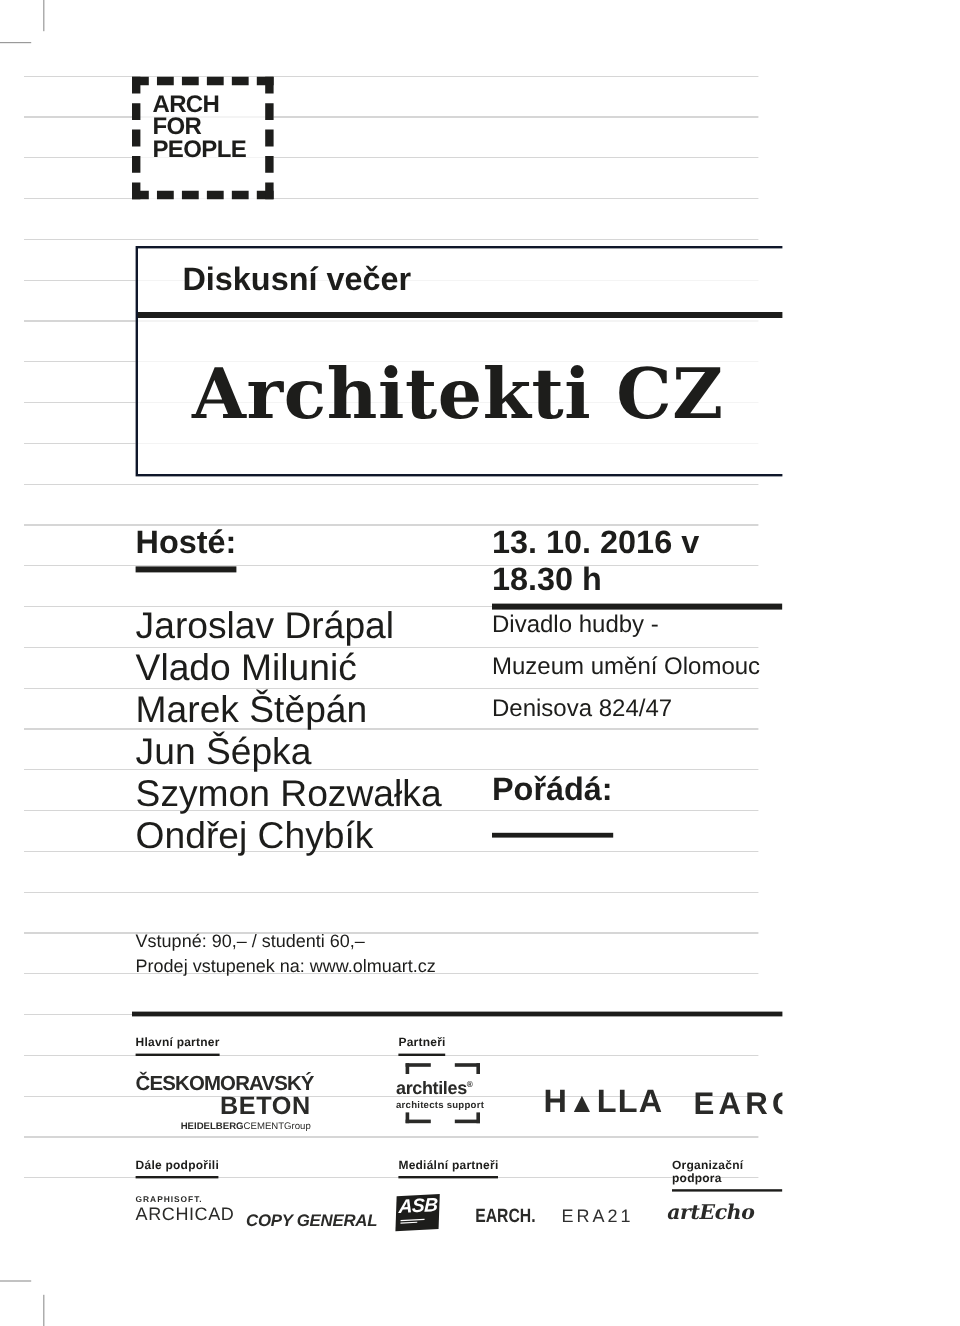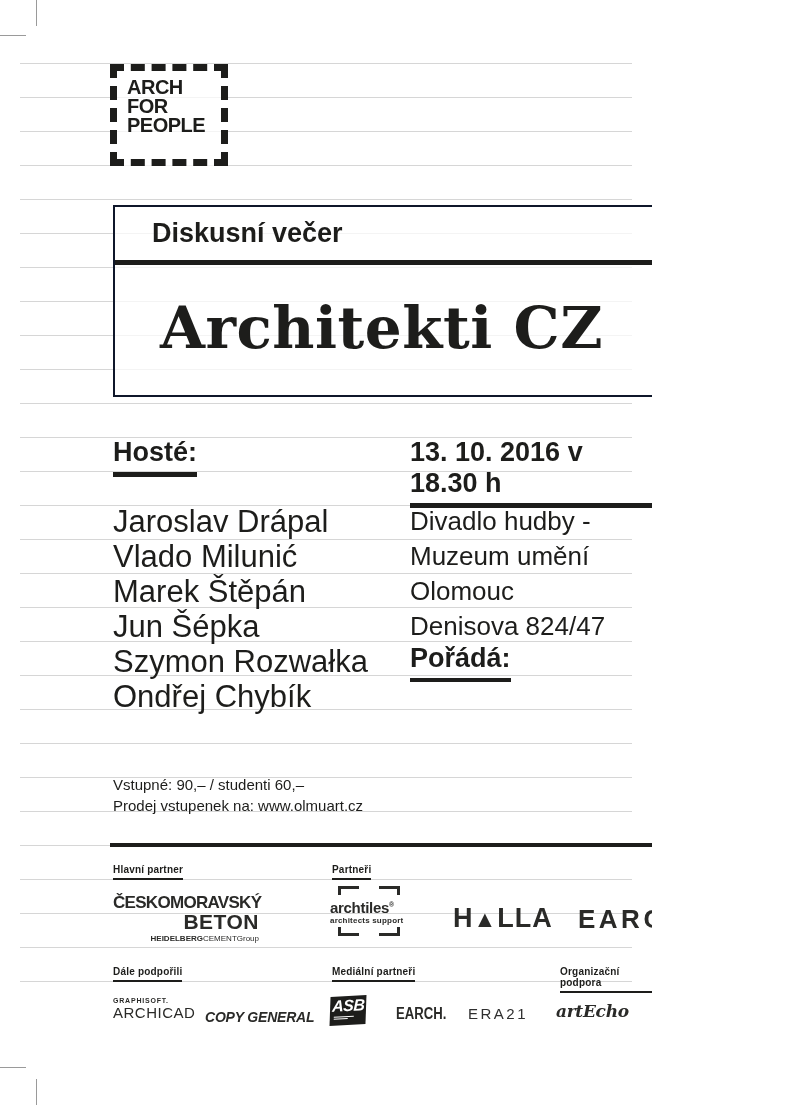--- a/index.html
+++ b/index.html
@@ -20,25 +20,25 @@
   .afp-text{padding:7px 0 0 10px;font-weight:bold;font-size:20px;line-height:19px;letter-spacing:-0.5px;}
 
   
   .title-box{left:113px;top:205px;width:567px;height:188px;border:2px solid #0f172a;background:rgba(255,255,255,.72);}
   .subtitle-row{height:53px;border-bottom:5px solid #1d1d1b;display:flex;align-items:center;
     padding-left:37px;font-weight:bold;font-size:27px;}
   .title-row{height:125px;display:flex;align-items:center;padding-left:45px;
     font-family:"DejaVu Serif",serif;font-weight:bold;font-size:58px;letter-spacing:0.5px;}
 
   .ul-thick{display:inline-block;border-bottom:5px solid #1d1d1b;padding-bottom:4px;}
-  .ul-med{display:inline-block;border-bottom:4px solid #1d1d1b;padding-bottom:4px;}
+  .ul-med{display:inline-block;border-bottom:4px solid #1d1d1b;padding-bottom:20px;}
   .hdr{font-weight:bold;font-size:27px;}
 
   .guests{left:113px;top:504px;font-size:31px;line-height:35px;}
-  .venue{left:410px;top:504px;font-size:26px;line-height:35px;}
+  .venue{left:410px;top:504px;font-size:20px;line-height:35px;}
   .organizer{left:410px;top:714px;font-size:22px;}
   .organizer .suffix{font-size:14px;}
 
   .tickets{left:113px;top:774px;font-size:15px;line-height:21px;}
 
   .separator{left:110px;top:843px;width:580px;height:4px;background:#1d1d1b;}
 
   .plabel{position:absolute;font-size:10px;font-weight:bold;border-bottom:2px solid #1d1d1b;
     padding-bottom:3px;letter-spacing:0.2px;}
 

